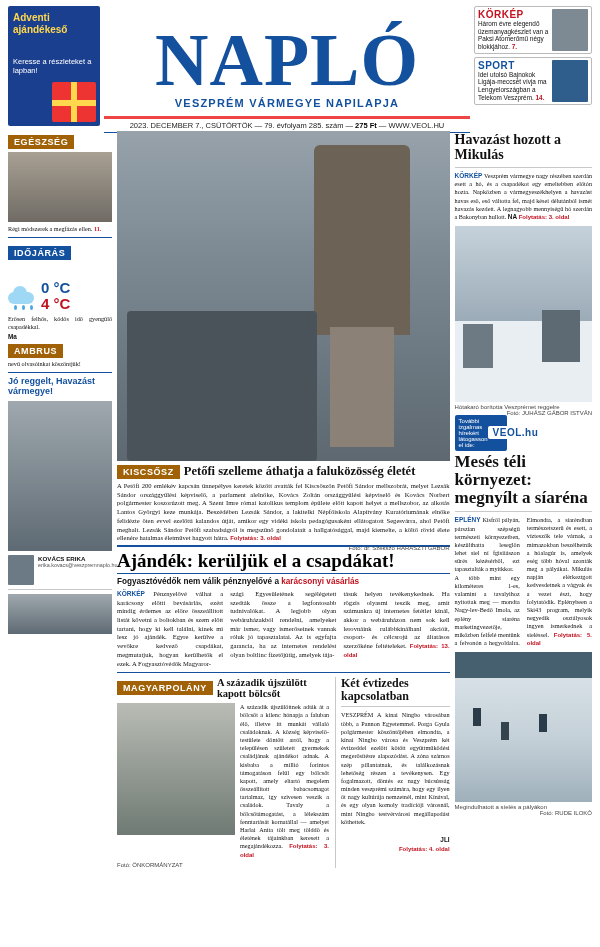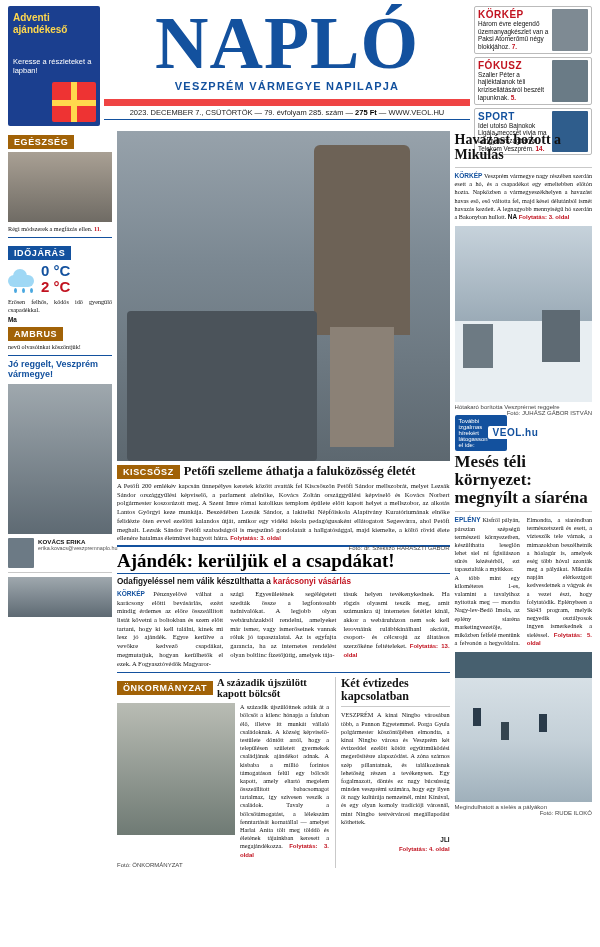--- a/index.html
+++ b/index.html
@@ -32,29 +32,29 @@
   }
   .promo-left .gift:before{
     content:""; position:absolute; left:0; top:45%; width:100%; height:6px;
     background:#ffd84d;
   }
 
   .masthead { flex:1; text-align:center; position:relative; }
   .masthead .logo {
     font-family:"Liberation Serif", serif; font-weight:bold;
     font-size:74px; letter-spacing:1px; color:#13519e; line-height:0.95;
-    margin-top:2px;
+    margin-top:19px;
   }
   .masthead .sub {
     font-family:"Liberation Sans",sans-serif; font-weight:bold;
     font-size:11px; letter-spacing:1.2px; color:#13519e; margin-top:2px;
   }
   .masthead .meta {
     font-family:"Liberation Sans",sans-serif; font-size:7.5px; color:#222;
-    margin-top:7px; border-top:7px solid #ef4444; border-bottom:1px solid #13519e;
+    margin-top:7px; border-top:3px solid #ef4444; border-bottom:1px solid #13519e;
     padding:2px 0;
   }
   .masthead .meta b { color:#000; }
 
   .toprail { width:118px; display:flex; flex-direction:column; gap:3px; }
   .rail-box { border:1px solid #bbb; border-radius:2px; padding:2px 3px; display:flex; gap:3px; }
   .rail-box .txt { font-size:6.4px; line-height:1.2; font-family:"Liberation Sans",sans-serif; }
   .rail-head { font-family:"Liberation Sans",sans-serif; font-weight:bold; font-size:10px; color:#c1121f; letter-spacing:0.5px; }
   .rail-head.blue { color:#13519e; }
   .rail-thumb { width:36px; background:#7e8a93; border-radius:1px; flex:none; }
@@ -81,21 +81,21 @@
   .photo { background:#8d99a3; position:relative; overflow:hidden; }
   .cap { font-family:"Liberation Sans",sans-serif; font-size:6px; color:#444; margin-top:2px; }
   .cap .right { float:right; }
 
   .body-txt { font-size:6.6px; line-height:1.32; text-align:justify; }
   .body-txt.sm { font-size:6.2px; }
 
   .kicker { font-family:"Liberation Sans",sans-serif; font-size:6.5px; font-weight:bold; color:#13519e; }
 
   
-  .weather-row { display:flex; align-items:center; gap:5px; margin-top:3px; }
+  .weather-row { display:flex; align-items:center; gap:5px; margin-top:20px; }
   .cloud {
     width:28px; height:20px; position:relative;
   }
   .cloud .c1{position:absolute;width:26px;height:12px;background:#9fd8f5;border-radius:8px;bottom:2px;left:0;}
   .cloud .c2{position:absolute;width:14px;height:14px;background:#9fd8f5;border-radius:50%;left:5px;top:0;}
   .cloud .d{position:absolute;width:3px;height:5px;background:#4aa8e0;border-radius:50%;bottom:-4px;}
   .temps { font-family:"Liberation Sans",sans-serif; line-height:1.05; }
   .temps .hi { font-size:15px; font-weight:bold; color:#13519e; }
   .temps .lo { font-size:15px; font-weight:bold; color:#c1121f; }
 
@@ -163,29 +163,20 @@
       <div class="rail-box">
         <div style="flex:1">
           <div class="rail-head">KÖRKÉP</div>
           <div class="txt">
             <span>Három évre elegendő üzemanyagkészlet van a Paksi Atomerőmű négy blokkjához.</span> <span class="pg">7.</span>
           </div>
         </div>
         <div class="rail-thumb"></div>
       </div>
 
-      <div class="rail-box">
-        <div style="flex:1">
-          <div class="rail-head">FÓKUSZ</div>
-          <div class="txt">
-            <span>Szaller Péter a hajléktalanok téli krízisellátásáról beszélt lapunknak.</span> <span class="pg">5.</span>
-          </div>
-        </div>
-        <div class="rail-thumb p2"></div>
-      </div>
 
       <div class="rail-box">
         <div style="flex:1">
           <div class="rail-head blue">SPORT</div>
           <div class="txt">
             <span>Idei utolsó Bajnokok Ligája-meccsét vívja ma Lengyelországban a Telekom Veszprém.</span> <span class="pg">14.</span>
           </div>
         </div>
         <div class="rail-thumb p3"></div>
       </div>
@@ -208,32 +199,32 @@
       <div class="weather-row">
         <div class="cloud">
           <div class="c1"></div>
             <div class="c2"></div>
           <div class="d" style="left:6px"></div>
             <div class="d" style="left:14px"></div>
             <div class="d" style="left:22px"></div>
         </div>
         <div class="temps">
           <div class="hi">0 °C</div>
-          <div class="lo">2 °C</div>
+          <div class="lo">4 °C</div>
         </div>
       </div>
       <div class="body-txt sm" style="margin-top:3px;">Erősen felhős, ködös idő gyengülő csapadékkal.</div>
       <div class="small-caps" style="margin-top:2px;">Ma</div>
 
       <div class="sec-tag" style="margin-top:2px;">AMBRUS</div>
       <div class="body-txt sm" style="margin-top:2px;">nevű olvasóinkat köszöntjük!</div>
 
       <div class="rule"></div>
 
-      <div style="font-family:'Liberation Sans',sans-serif;font-weight:bold;font-size:9px;color:#13519e;line-height:1.1;">Jó reggelt, Veszprém vármegye!</div>
+      <div style="font-family:'Liberation Sans',sans-serif;font-weight:bold;font-size:9px;color:#13519e;line-height:1.1;">Jó reggelt, Havazást vármegye!</div>
 
       <div class="photo ph-people" style="height:150px;margin-top:4px;"></div>
 
       <div class="author">
         <div class="avatar"></div>
         <div>
           <div class="nm">KOVÁCS ERIKA</div>
           <div class="em">erika.kovacs@veszpremnaplo.hu</div>
         </div>
       </div>
@@ -261,21 +252,21 @@
         <span class="foly">Folytatás: 3. oldal</span>
       </div>
       <div class="cap">
         <span class="right">Fotó: dr. Szekszó HARASZTI GÁBOR</span>
       </div>
 
       <div class="title-box" style="margin-top:0;">
         <div class="headline-main">Ajándék: kerüljük el a csapdákat!</div>
       </div>
       <div class="sub-head">
-        <span>Odafigyeléssel nem válik készülthatta a </span><span class="red">karácsonyi vásárlás</span>
+        <span>Fogyasztóvédők nem válik pénznyelővé a </span><span class="red">karácsonyi vásárlás</span>
       </div>
 
       <div class="three-col" style="margin-top:4px;">
         <div class="body-txt">
           <span class="kicker">KÖRKÉP</span> <span>Pénznyelővé válhat a karácsony előtti bevásárlás, ezért mindig érdemes az előre összeállított listát követni a boltokban és szem előtt tartani, hogy ki kell találni, kinek mi lesz jó ajándék. Egyre kerülve a vevőkre kedvező csapdákat, megmutatjuk, hogyan kerülhetők el ezek. A Fogyasztóvédők Magyaror-</span>
         </div>
         <div class="body-txt">szági Egyesületének segélégetett szedták össze a legfontosabb tudnivalókat.
 
 A legjobb olyan webáruházakból rendelni, amelyeket már ismer, vagy ismerőseinek vannak róluk jó tapasztalatai. Az is egyfajta garancia, ha az internetes rendelést olyan boltlinc fizetőjútig, amelyek tája-</div>
         <div class="body-txt">
@@ -285,21 +276,21 @@
           <span class="foly">Folytatás: 13. oldal</span>
         </div>
       </div>
 
       <div class="rule"></div>
 
       <div style="display:flex;gap:6px;">
 
         <div style="width:212px;">
           <div style="display:flex;gap:4px;align-items:center;">
-            <div class="sec-tag">ÖNKORMÁNYZAT</div>
+            <div class="sec-tag">MAGYARPOLÁNY</div>
             <div style="font-family:'Liberation Serif',serif;font-weight:bold;font-size:10.5px;line-height:1.05;">A századik újszülött kapott bölcsőt</div>
           </div>
           <div style="display:flex;gap:5px;margin-top:4px;">
             <div class="photo" style="width:118px;height:132px;background:linear-gradient(#b9bcb4,#6f7a74);"></div>
             <div class="body-txt sm" style="flex:1;">
               <span>A századik újszülöttnek adták át a bölcsőt a kilenc hónapja a faluban élő, illetve itt munkát vállaló családoknak. A község képviselő-testülete döntött arról, hogy a településen született gyermekek családjának ajándékot adnak. A kisbaba a millió forintos támogatáson felül egy bölcsőt kapott, amely eltartó megelem összeállított babacsomagot tartalmaz, így szívesen veszik a családok. Tavaly a bölcsőtámogatást, a lélekszám fenntartását kornatállal — amelyet Harlai Anita tölt meg tölddö és életének tájainkban keresett a megajándékozza.</span>
               <span class="foly">Folytatás: 3. oldal</span>
             </div>
           </div>
           <div class="cap">

